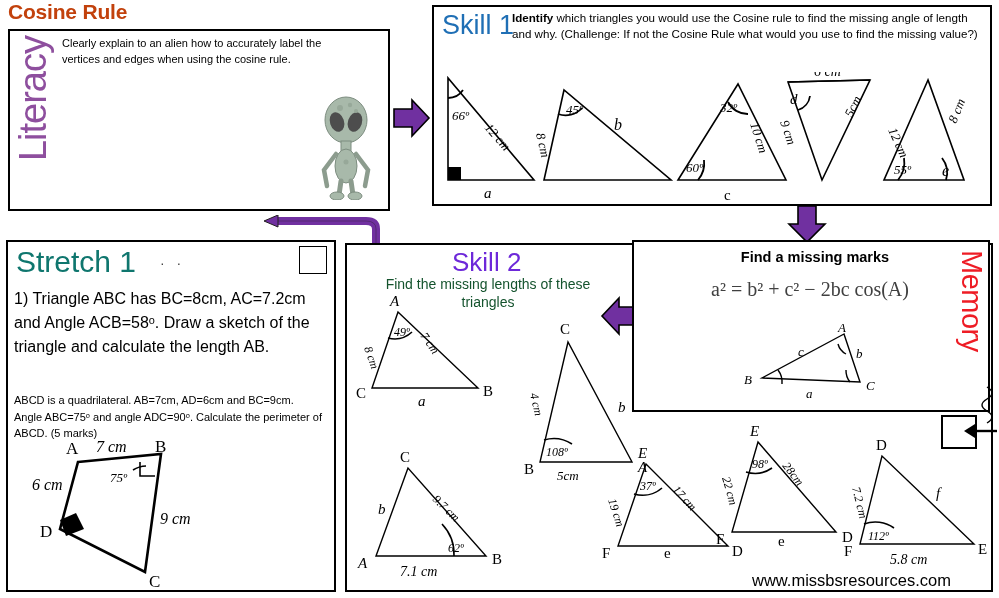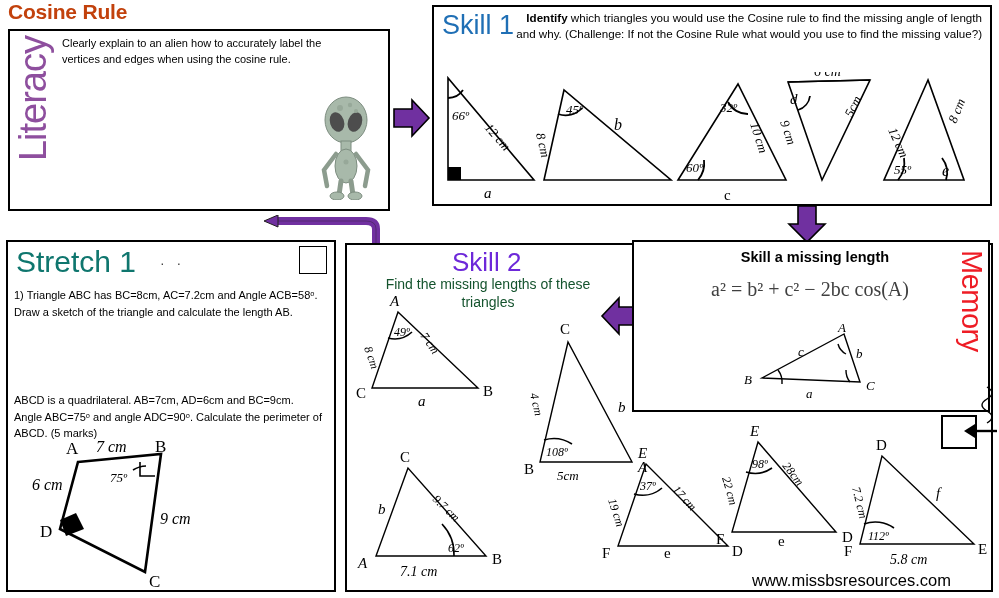--- a/index.html
+++ b/index.html
@@ -49,37 +49,37 @@
   
   #skill1-panel{left:432px;top:5px;width:560px;height:201px;}
   #skill1-title{
     left:442px;top:10px;
     font-size:27px;color:#1f6fb5;
     font-family:"Liberation Sans", sans-serif;
     letter-spacing:0px;
   }
   #skill1-text{
     left:512px;top:10px;width:470px;
-    font-size:11.6px;line-height:1.42;color:#000;text-align:right;
+    font-size:11.6px;line-height:1.42;color:#000;
   }
   #skill1-text b{font-weight:bold;}
   #skill1-figs{left:436px;top:72px;width:552px;height:130px;}
 
   
   .arrow-purple{fill:#7030a0;stroke:#000;stroke-width:1.6;}
 
   
   #stretch-panel{left:6px;top:240px;width:330px;height:352px;}
   #stretch-title{
     left:16px;top:245px;
     font-size:30px;color:#0f766e;letter-spacing:0px;
   }
   #stretch-dots{left:160px;top:255px;font-size:14px;color:#444;letter-spacing:4px;}
   #stretch-box{left:299px;top:246px;width:26px;height:26px;border:1.6px solid #000;background:#fff;}
-  #stretch-q1{left:14px;top:287px;width:308px;font-size:11px;line-height:1.5;color:#000;}
+  #stretch-q1{left:14px;top:287px;width:308px;font-size:16px;line-height:1.5;color:#000;}
   #stretch-q2{left:14px;top:392px;width:308px;font-size:11px;line-height:1.5;color:#000;}
   #stretch-fig{left:18px;top:432px;width:300px;height:158px;}
 
   
   #skill2-panel{left:345px;top:243px;width:648px;height:349px;}
   #skill2-title{
     left:452px;top:247px;
     font-size:26px;color:#6d28d9;
   }
   #skill2-sub{
@@ -309,21 +309,21 @@
   </g>
 </svg>
 
 <div class="abs" id="site-url">www.missbsresources.com</div>
 
 <svg class="abs" style="left:600px;top:294px;" width="40" height="44">
   <path class="arrow-purple" d="M37 13 L19 13 L19 4 L2 22 L19 40 L19 31 L37 31 Z"></path>
 </svg>
 
 <div class="abs panel" id="memory-panel"></div>
-<div class="abs" id="memory-heading">Skill a missing length</div>
+<div class="abs" id="memory-heading">Find a missing marks</div>
 <div class="abs" id="memory-formula">a² = b² + c² − 2bc cos(A)</div>
 <div class="abs" id="memory-word">Memory</div>
 
 <svg class="abs" id="memory-fig" viewBox="0 0 160 86">
   <path d="M104 14 L22 58 L120 62 Z" fill="none" stroke="#000" stroke-width="1.4"></path>
   <path d="M98 24 A16 16 0 0 0 106 34" fill="none" stroke="#000" stroke-width="1.4"></path>
   <path d="M38 50 A20 20 0 0 1 42 64" fill="none" stroke="#000" stroke-width="1.4"></path>
   <path d="M106 50 A18 18 0 0 0 110 62" fill="none" stroke="#000" stroke-width="1.4"></path>
   <text x="98" y="12" font-size="13" font-style="italic">A</text>
   <text x="4" y="64" font-size="13" font-style="italic">B</text>

